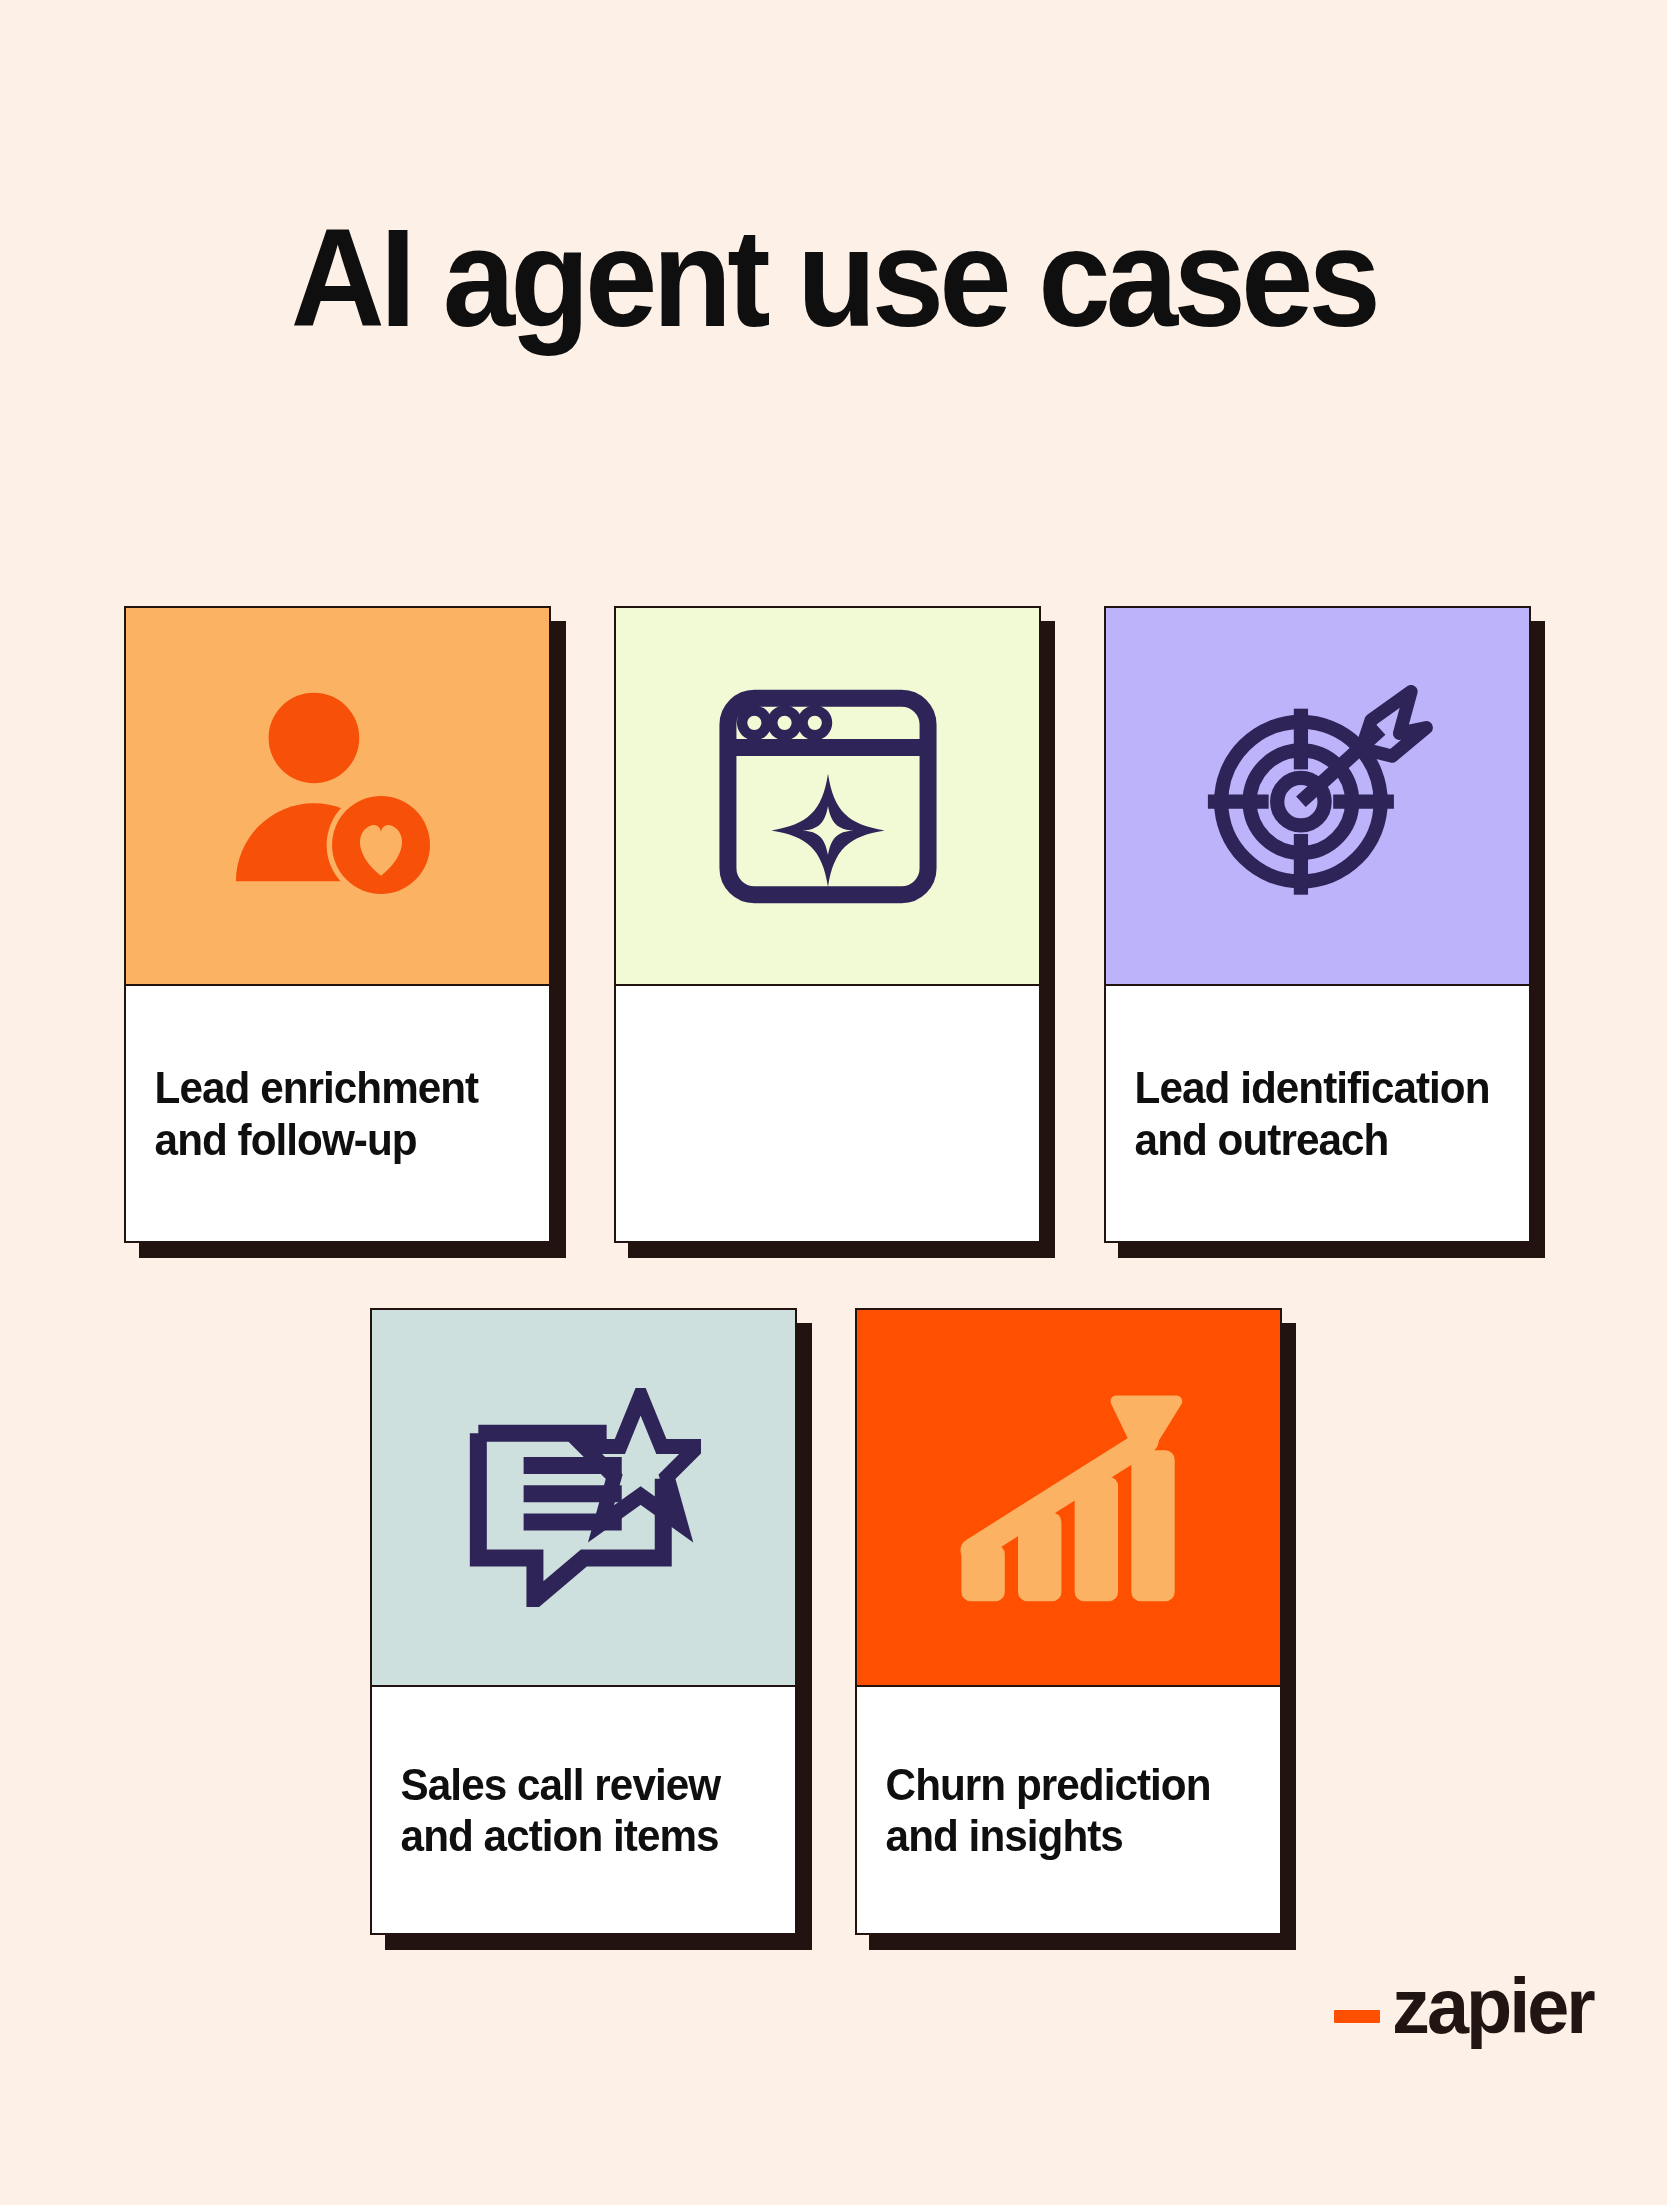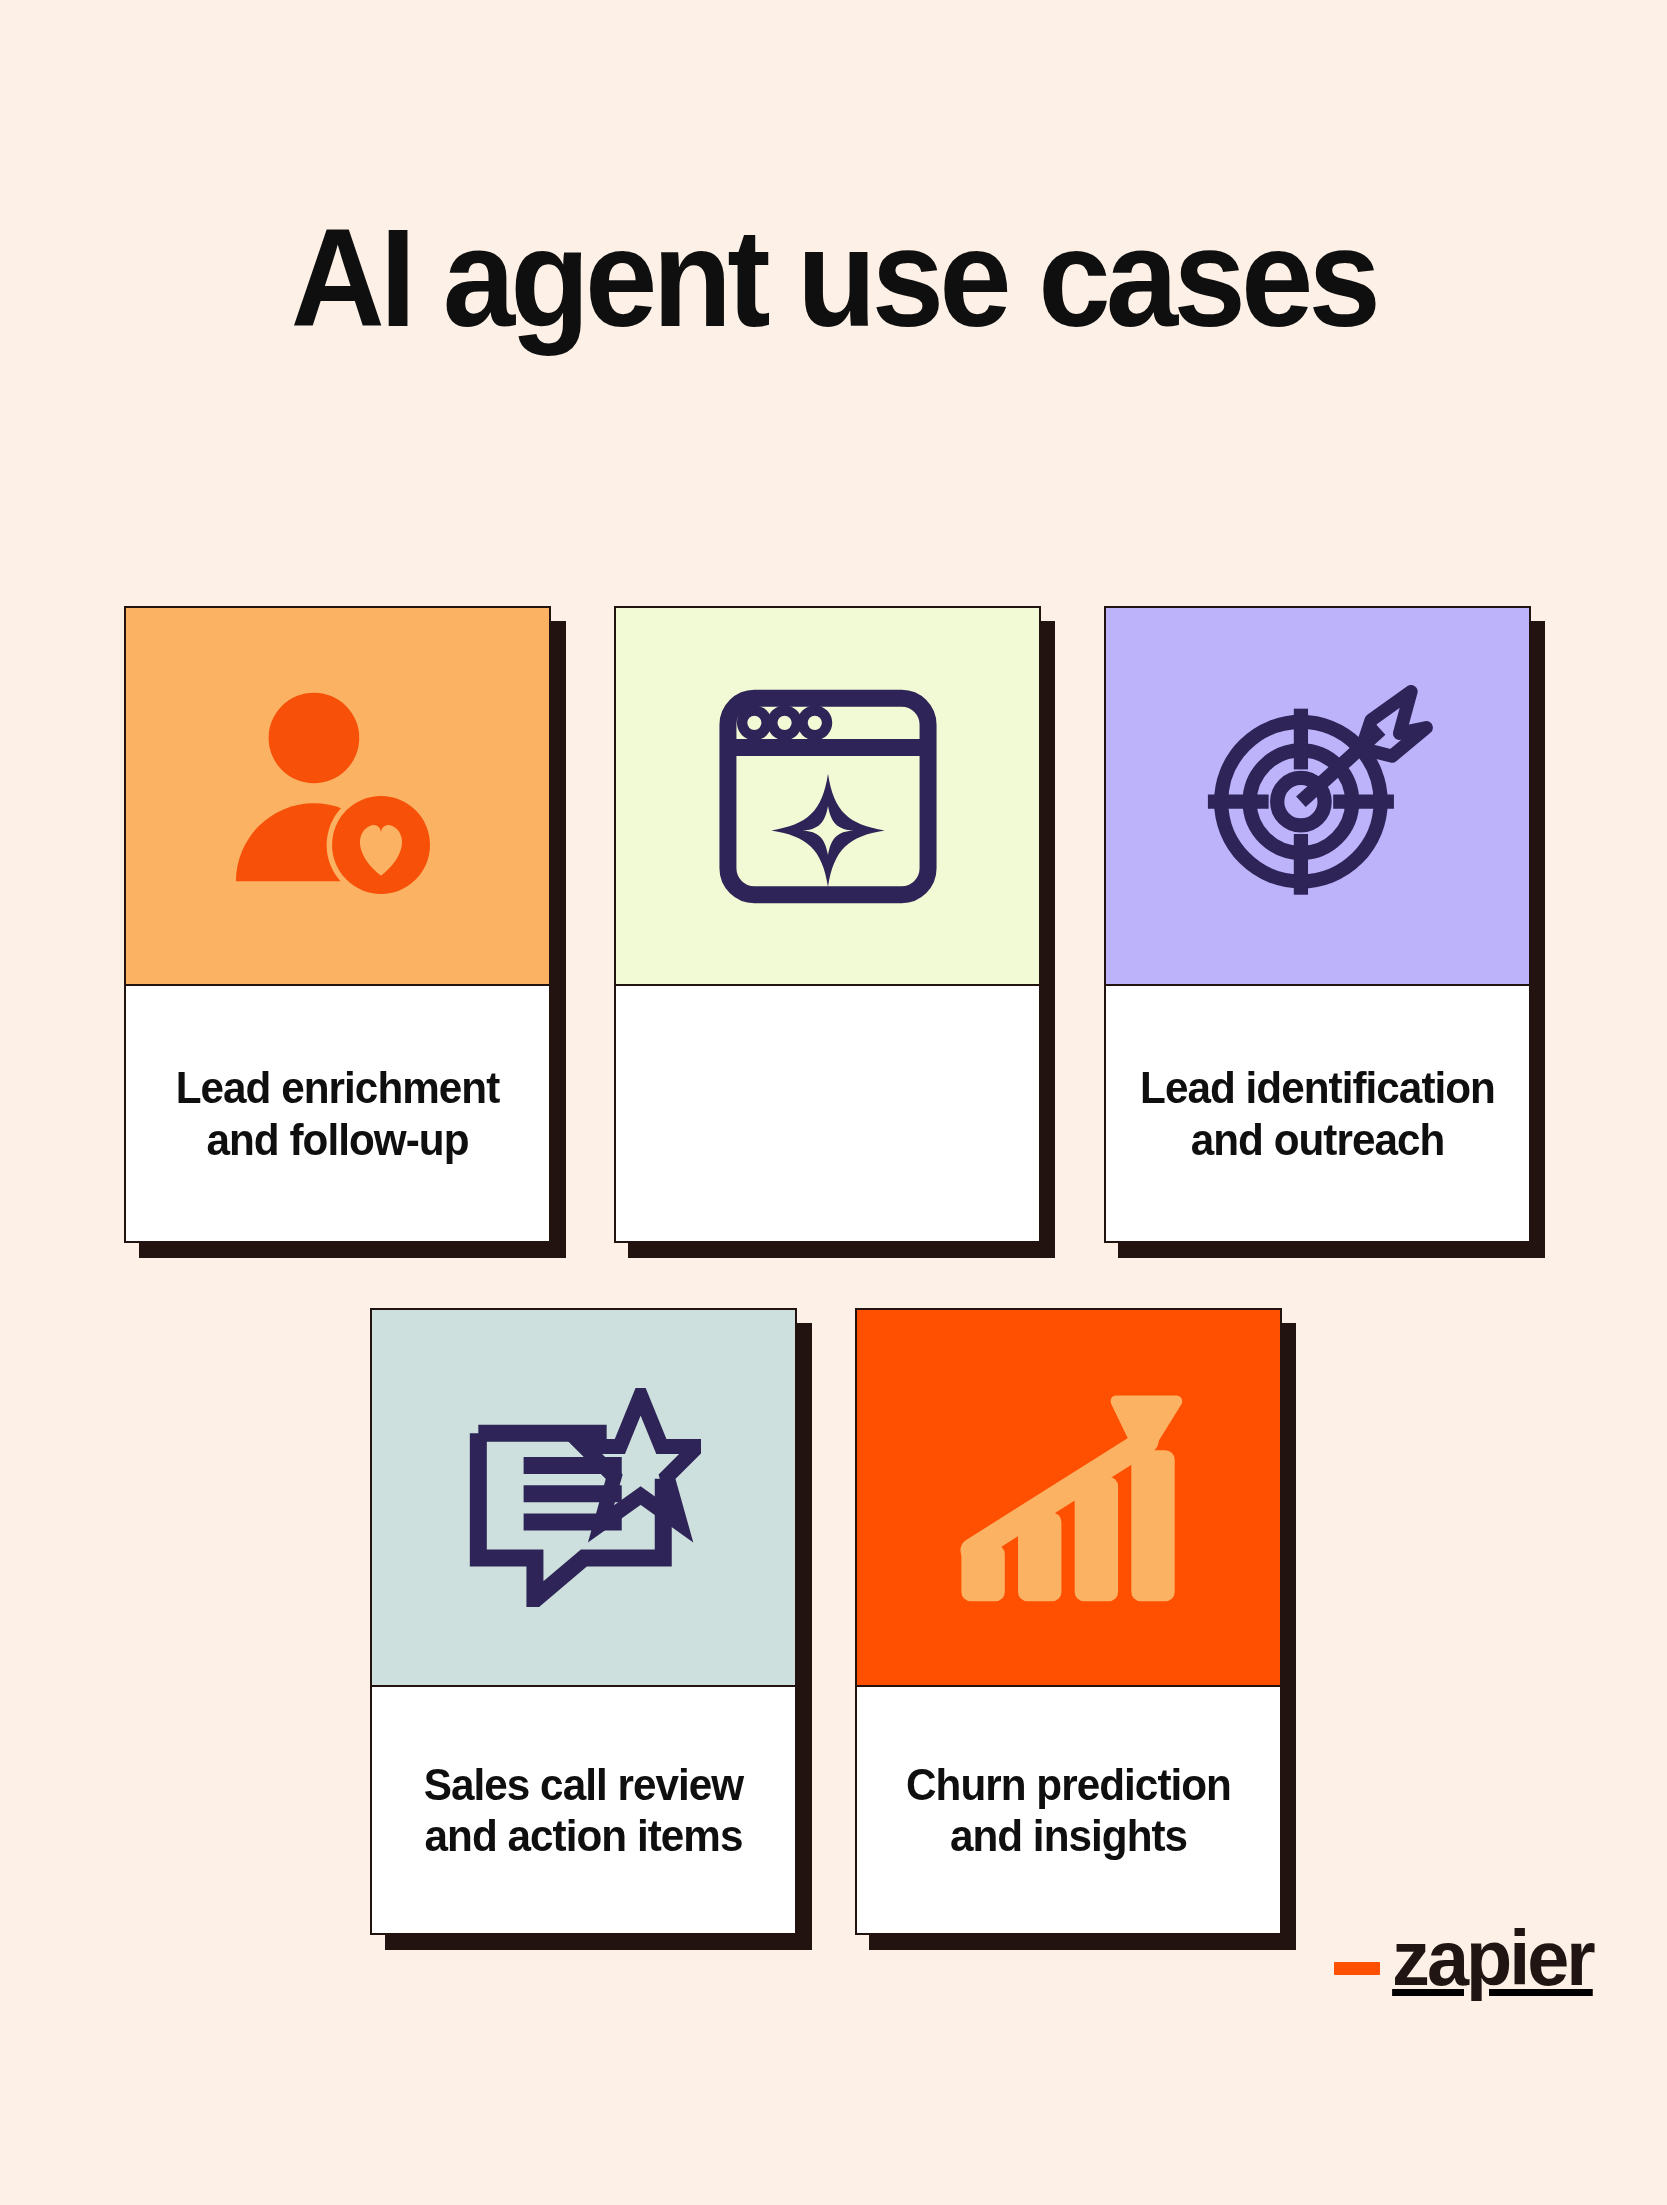--- a/index.html
+++ b/index.html
@@ -42,21 +42,21 @@
   .icon-pane{
     flex:0 0 auto;
     display:flex;align-items:center;justify-content:center;
     border-bottom:2.6px solid #231310;
     box-sizing:border-box;
   }
   .icon-pane svg{display:block;}
   .label-pane{
     flex:1 1 auto;
     display:flex;align-items:center;justify-content:center;
-    text-align:center;
+    text-align:left;
     padding:0 21px;
     box-sizing:border-box;
   }
   .label-pane span{
     display:block;
     font-size:44px;
     line-height:1.17;
     font-weight:700;
     letter-spacing:-1px;
     color:#0f0f0f;
@@ -82,22 +82,22 @@
 
   
   #card-1 .icon-pane{background:#fbb263;}
   #card-2 .icon-pane{background:#f2fad5;}
   #card-3 .icon-pane{background:#bcb3fb;}
   #card-4 .icon-pane{background:#cde0dd;}
   #card-5 .icon-pane{background:#ff4f00;}
 
   
   .logo{
-    position:absolute;left:1334px;top:1928px;
-    display:flex;align-items:flex-end;gap:9.4px;text-decoration:underline;
+    position:absolute;left:1334px;top:1976px;
+    display:flex;align-items:flex-end;gap:9.4px;
   }
   .logo-mark{
     width:46px;height:13.5px;background:#ff4f00;
     margin-bottom:13.5px;border-radius:1px;
   }
   .logo-word{
     font-size:78px;line-height:.78;font-weight:800;
     letter-spacing:-3.1px;color:#201512;
     transform:scaleX(0.97);
   }

